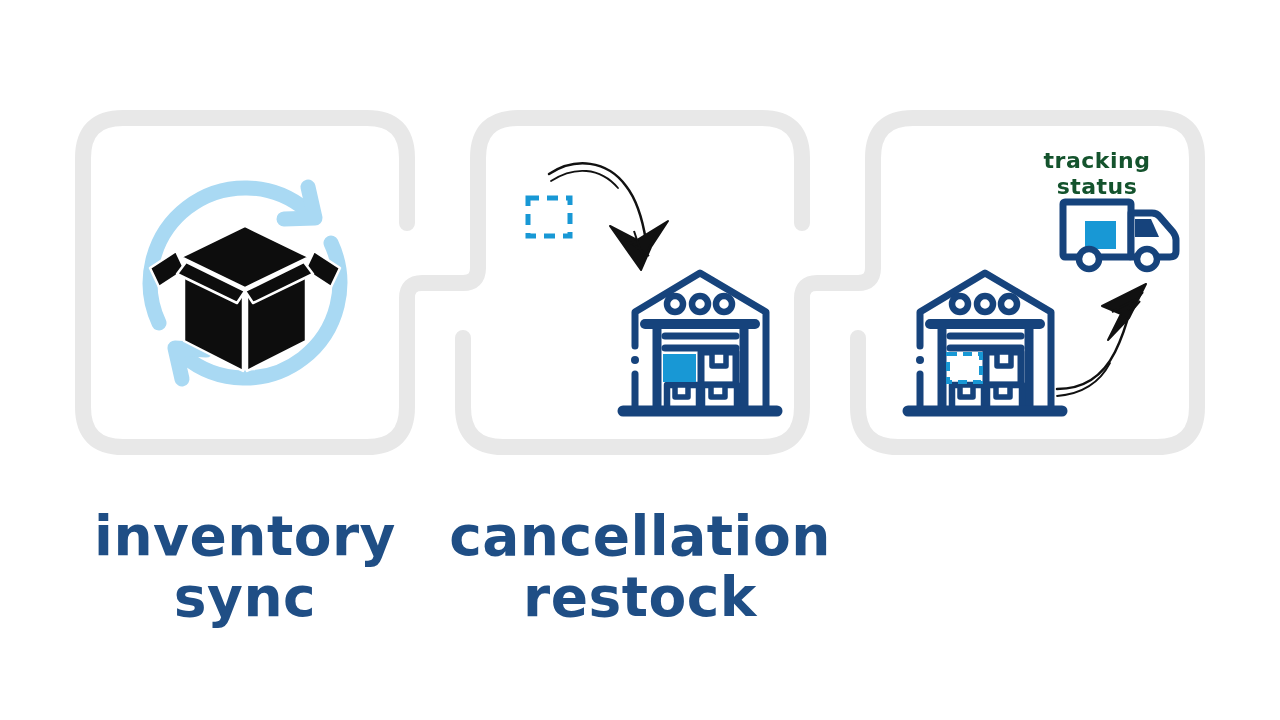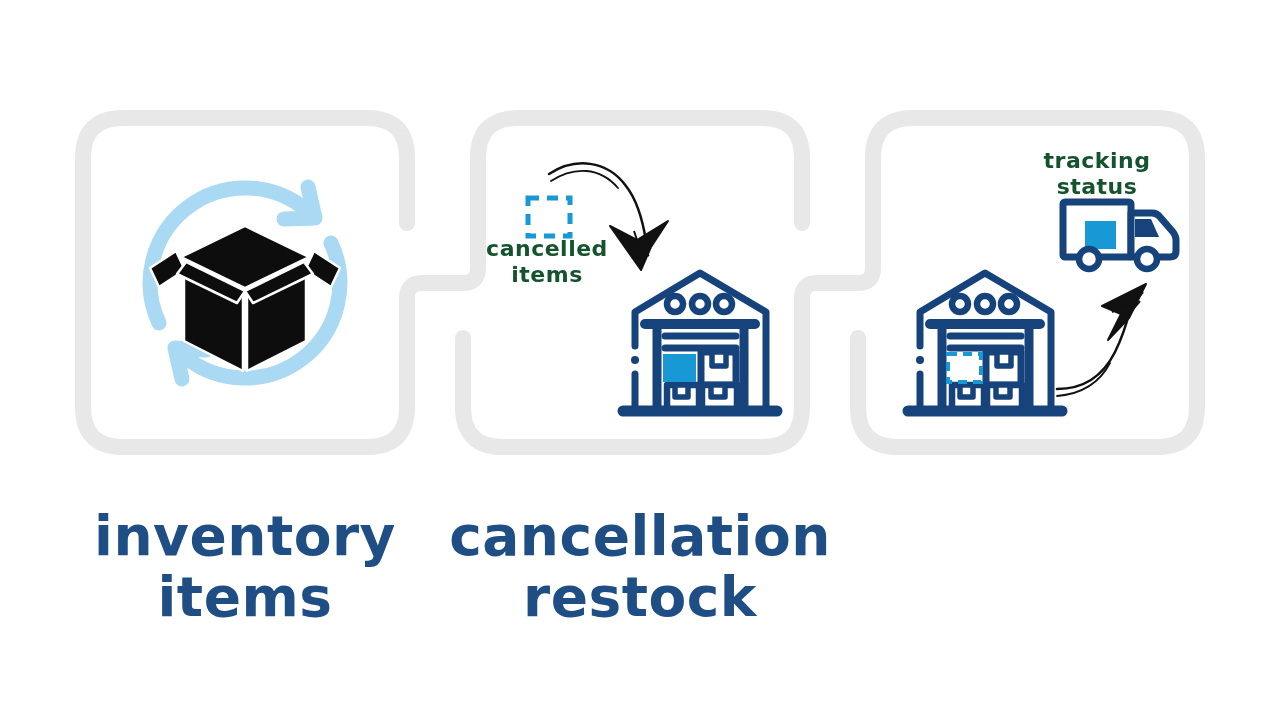--- a/index.html
+++ b/index.html
@@ -125,33 +125,29 @@
     <g fill="none" stroke="#16437c" stroke-width="7" stroke-linecap="round" stroke-linejoin="round">
       <rect x="1063" y="202" width="68" height="55" rx="2" fill="#ffffff"></rect>
       <path d="M 1131 213 L 1152 213 Q 1157 213 1160 217 L 1173 232 Q 1176 236 1176 240 L 1176 251 Q 1176 257 1170 257 L 1131 257 Z" fill="#ffffff"></path>
       <path d="M 1135 219 L 1151 219 L 1159 237 L 1135 237 Z" fill="#16437c" stroke="none"></path>
       <rect x="1085" y="221" width="31" height="28" fill="#1898d5" stroke="none"></rect>
       <circle cx="1089" cy="259" r="10" fill="#ffffff" stroke-width="6.5"></circle>
       <circle cx="1147" cy="259" r="10" fill="#ffffff" stroke-width="6.5"></circle>
     </g>
   </svg>
 
-  <div class="annotation" style="left:447px;top:236px;">
-    <span class="lbl-line">cancelled</span>
-    <span class="lbl-line">items</span>
-  </div>
 
   <div class="annotation" style="left:997px;top:148px;">
     <span class="lbl-line">tracking</span>
     <span class="lbl-line">status</span>
   </div>
 
   <div class="big-label" style="left:25px;">
     <span class="lbl-line">inventory</span>
-    <span class="lbl-line">items</span>
+    <span class="lbl-line">sync</span>
   </div>
 
   <div class="big-label" style="left:420px;">
     <span class="lbl-line">cancellation</span>
     <span class="lbl-line">restock</span>
   </div>
 
 
 </div>
 

